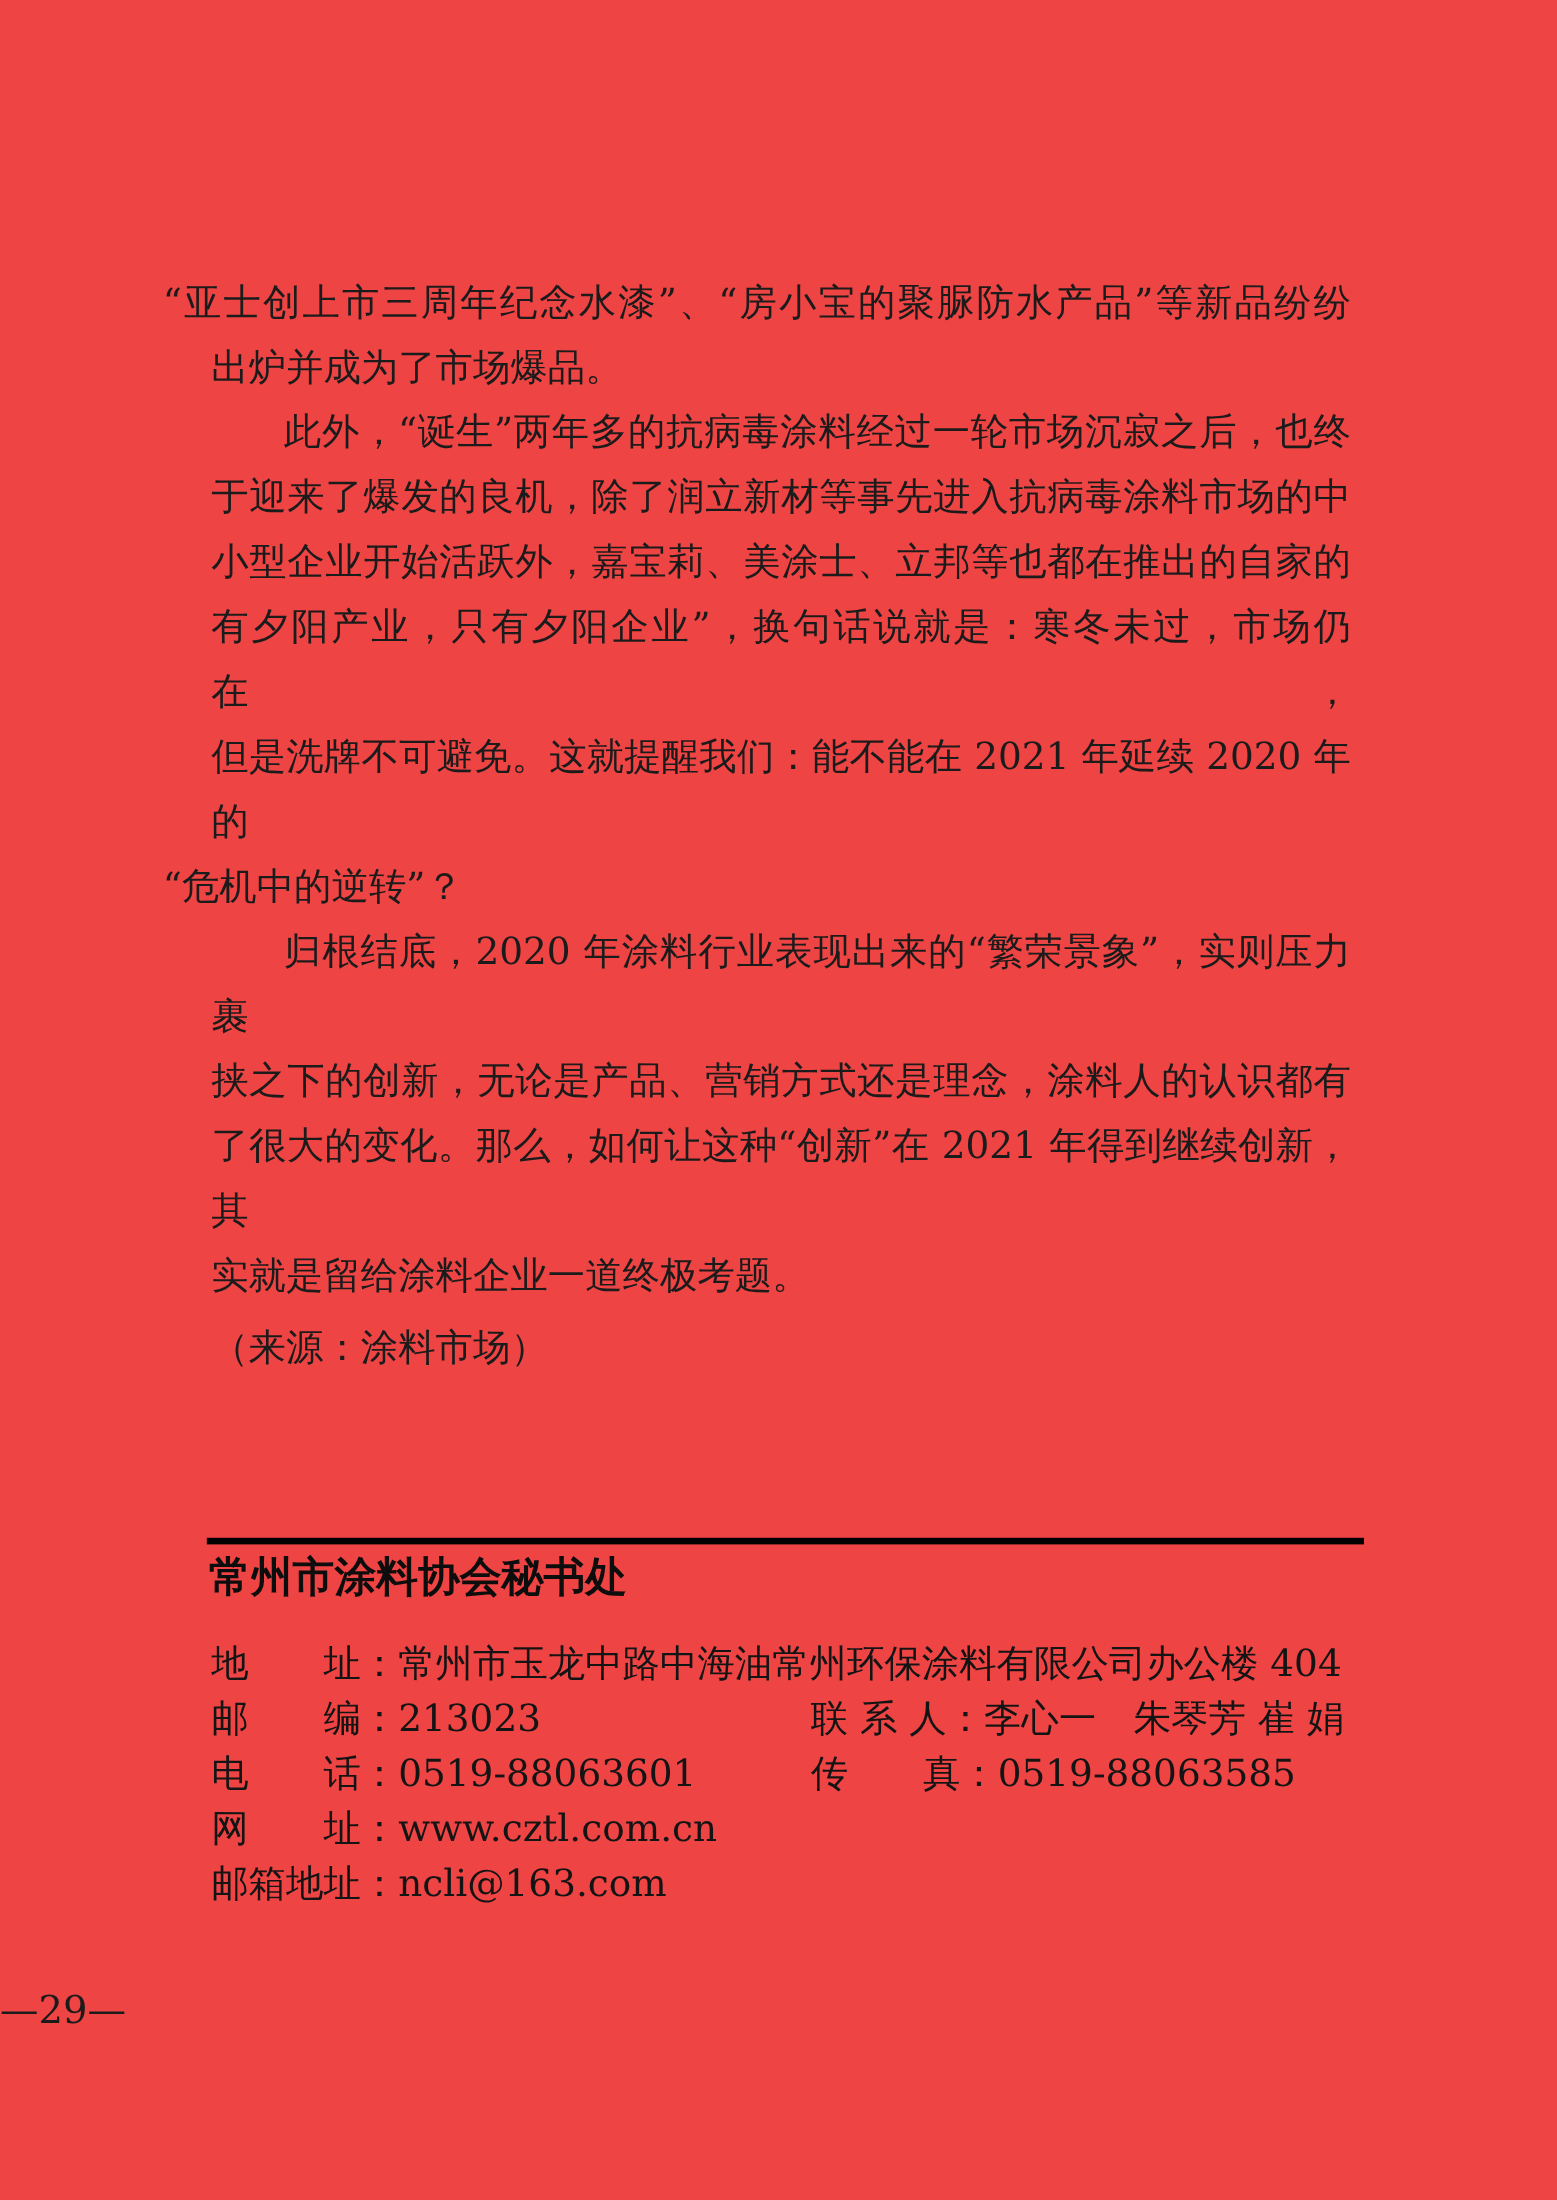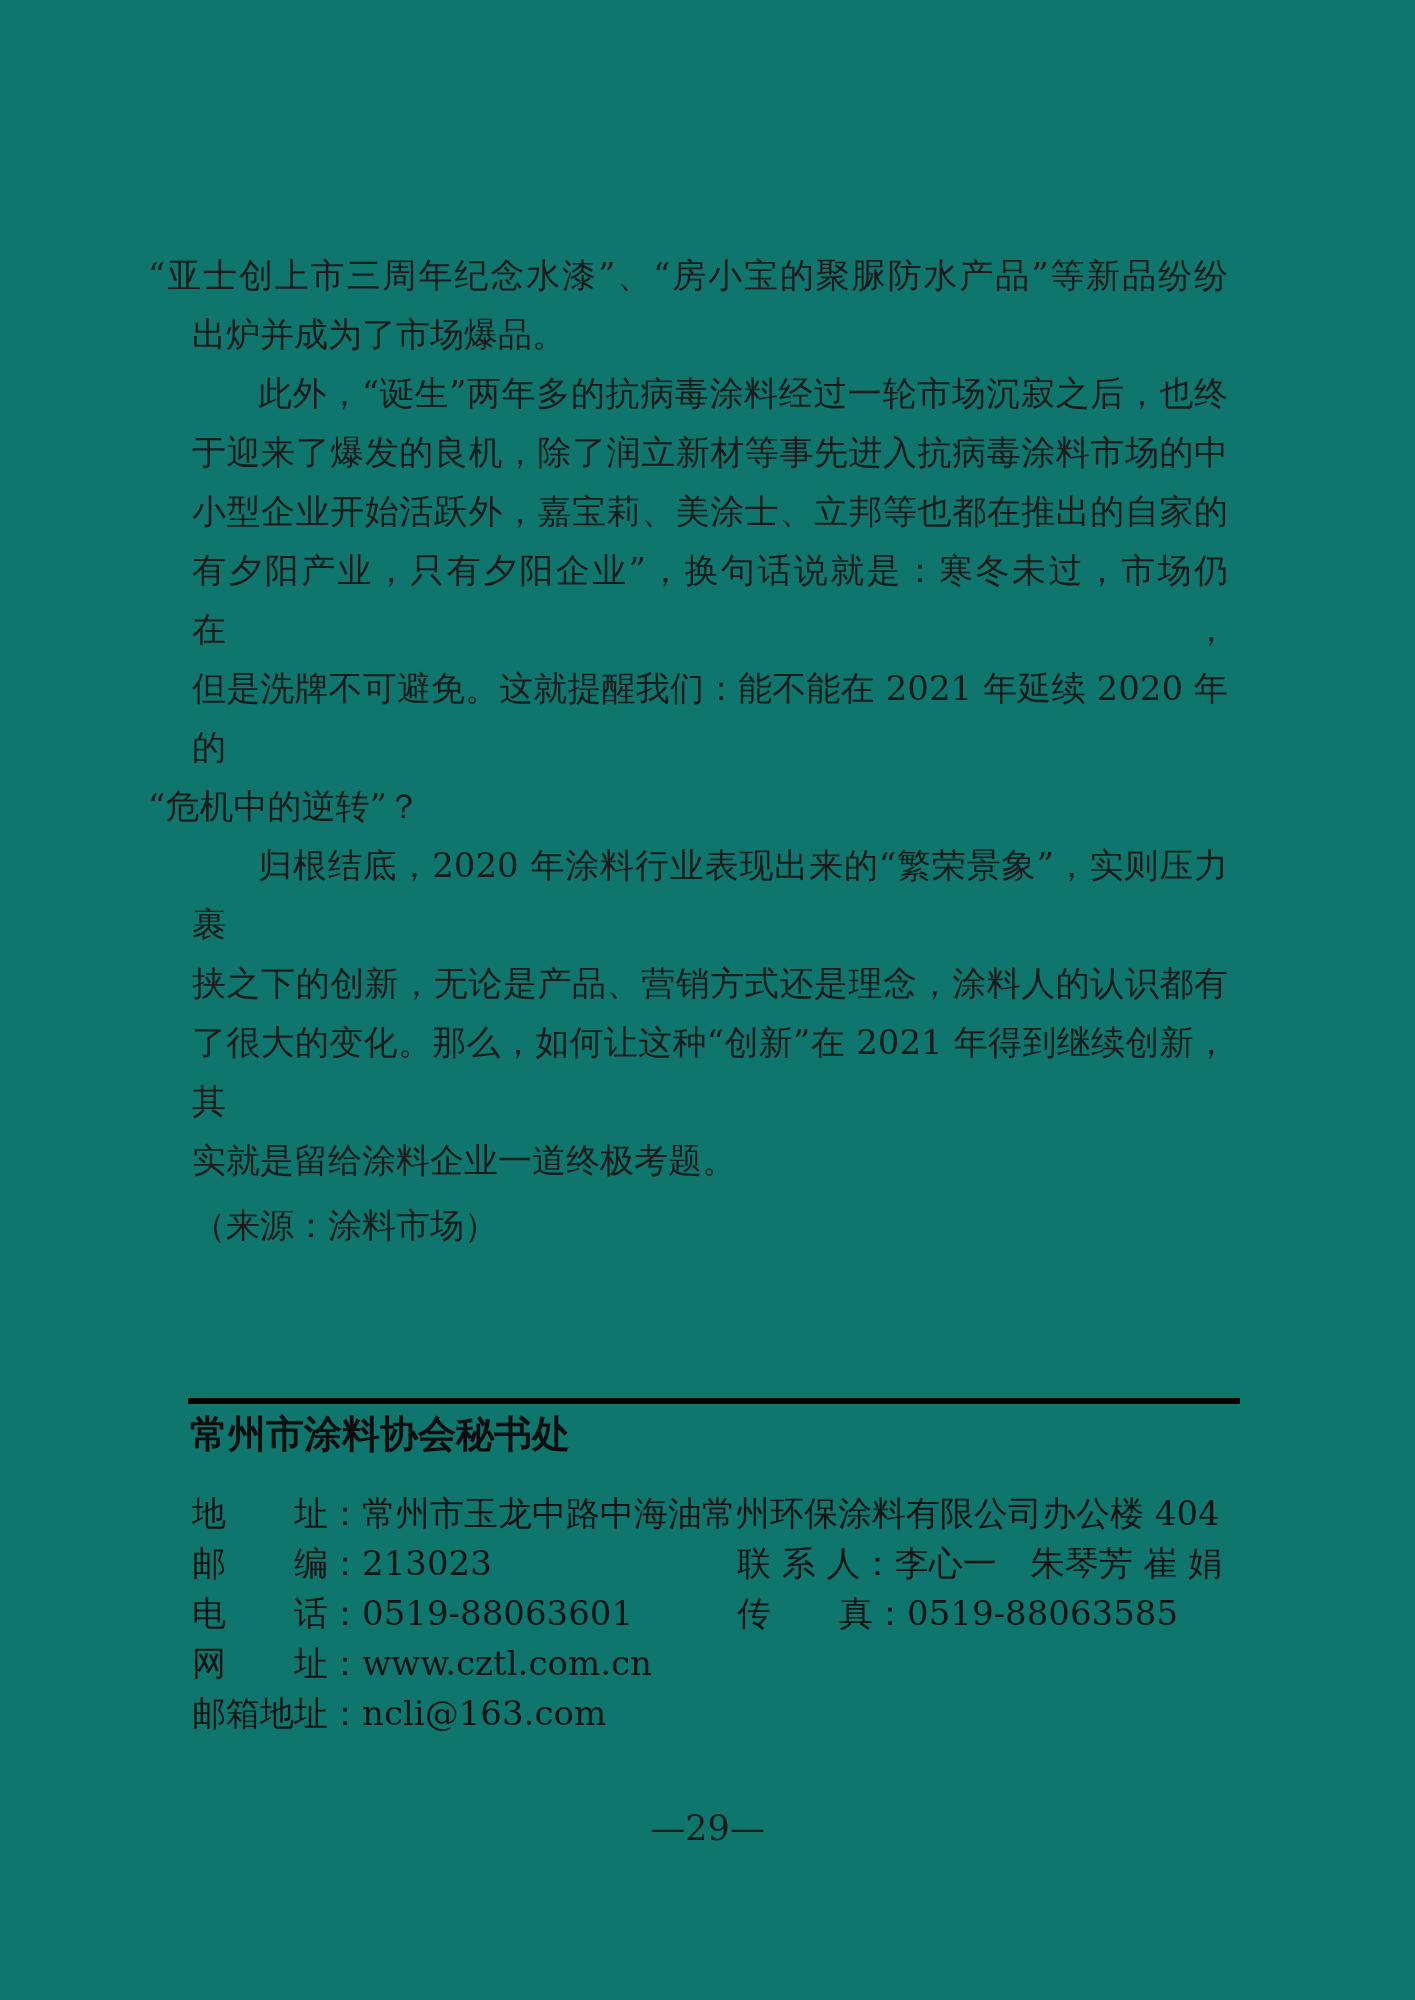--- a/index.html
+++ b/index.html
@@ -4,21 +4,21 @@
 <style>
   html, body { margin: 0; padding: 0; }
   body {
     width: 1415px; height: 2000px;
     background: #ffffff;
     font-family: "DejaVu Serif", "Liberation Serif", serif;
     color: #1a1a1a;
     position: relative;
     overflow: hidden;
   }
-  .page { position: absolute; inset: 0; background: #0f766e; }
+  .page { position: absolute; inset: 0; background: #ef4444; }
 
   
   .article {
     position: absolute;
     left: 192px; top: 246px; width: 1036px;
     font-size: 34px;
     line-height: 59px;
     color: #1b1b1b;
   }
   .line { text-align: justify; text-align-last: justify; }
@@ -49,21 +49,21 @@
     line-height: 50px;
     color: #141414;
   }
   .contact-row { display: flex; flex-direction: row; }
   .cell-left { width: 545px; flex: 0 0 545px; white-space: nowrap; }
   .cell-right { flex: 1 1 auto; white-space: nowrap; }
 
   .page-number {
     position: absolute;
     left: 0; top: 1808px; width: 100%;
-    text-align: center;
+    text-align: left;
     font-size: 35px;
     color: #1b1b1b;
   }
 </style>
 </head>
 <body>
 
 <div class="page">
 
   <div class="article">

